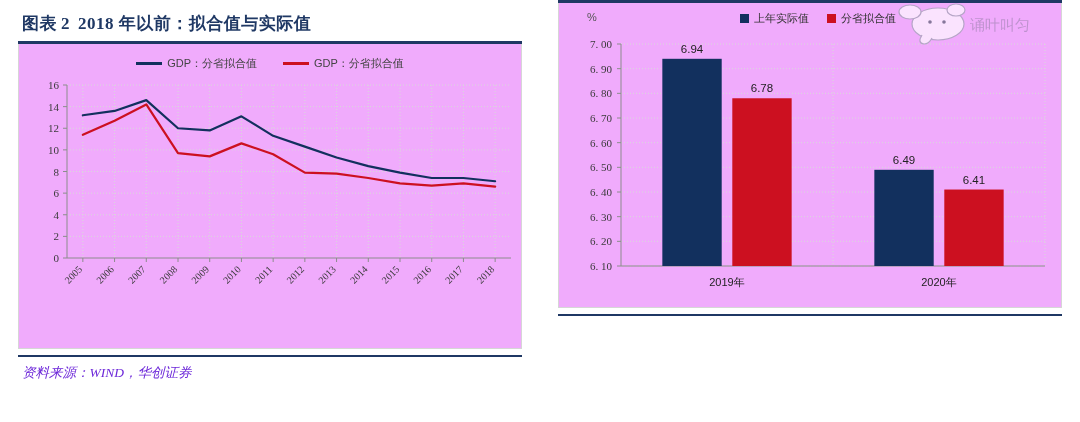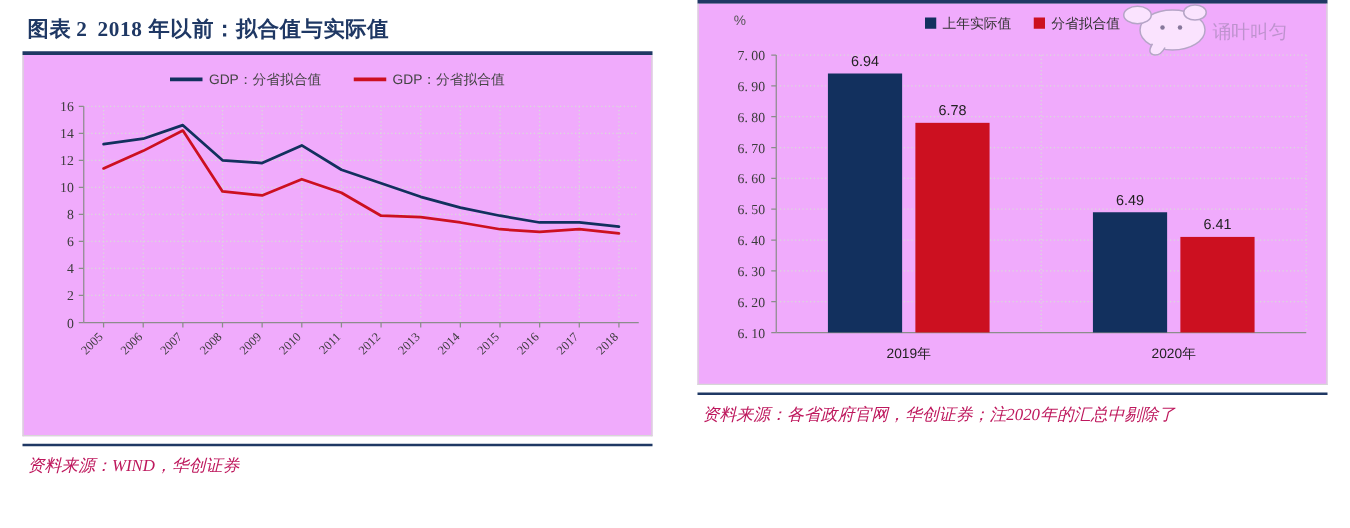--- a/index.html
+++ b/index.html
@@ -46,21 +46,21 @@
   }
   .foot-rule {
     height: 2px;
     background: #1f3864;
     margin-top: 6px;
   }
   .footnote {
     font-family: "Liberation Serif", "DejaVu Serif", serif;
     font-style: italic;
     font-size: 13.5px;
-    color: #be185d;
+    color: #6d28d9;
     line-height: 1.55;
     padding: 6px 2px 0 4px;
   }
 
   
   .legend {
     display: flex;
     justify-content: center;
     align-items: center;
     gap: 26px;
@@ -272,21 +272,20 @@
           <rect x="315.34" y="139.7999999999999" width="59.36000000000001" height="96.2000000000001" fill="#12305e"></rect>
           <text x="345.02" y="133.7999999999999" text-anchor="middle" class="val-text">6.49</text>
           <rect x="385.29999999999995" y="159.53333333333325" width="59.36000000000001" height="76.46666666666675" fill="#cc1020"></rect>
           <text x="414.97999999999996" y="153.53333333333325" text-anchor="middle" class="val-text">6.41</text>
           <text x="380" y="256" text-anchor="middle" class="cat-text">2020年</text>
         </svg>
     </div>
 
     <div class="foot-rule"></div>
     <div class="footnote">
-      <div>资料来源：各省政府官网，华创证券；注2020年的汇总中剔除了</div>
     </div>
 
     <svg class="watermark" viewBox="0 0 170 56">
       <g fill="none" stroke="#9aa3ae" stroke-width="1.2" opacity="0.9">
         <ellipse cx="46" cy="22" rx="26" ry="16" fill="#ffffff" stroke="#9aa3ae"></ellipse>
         <path d="M30 33 q-5 8 2 9 q5 0 8 -6" fill="#ffffff" stroke="#9aa3ae"></path>
         <circle cx="38" cy="20" r="1.8" fill="#55606e" stroke="none"></circle>
         <circle cx="52" cy="20" r="1.8" fill="#55606e" stroke="none"></circle>
         <ellipse cx="18" cy="10" rx="11" ry="7" fill="#ffffff" stroke="#9aa3ae"></ellipse>
         <ellipse cx="64" cy="8" rx="9" ry="6" fill="#ffffff" stroke="#9aa3ae"></ellipse>

